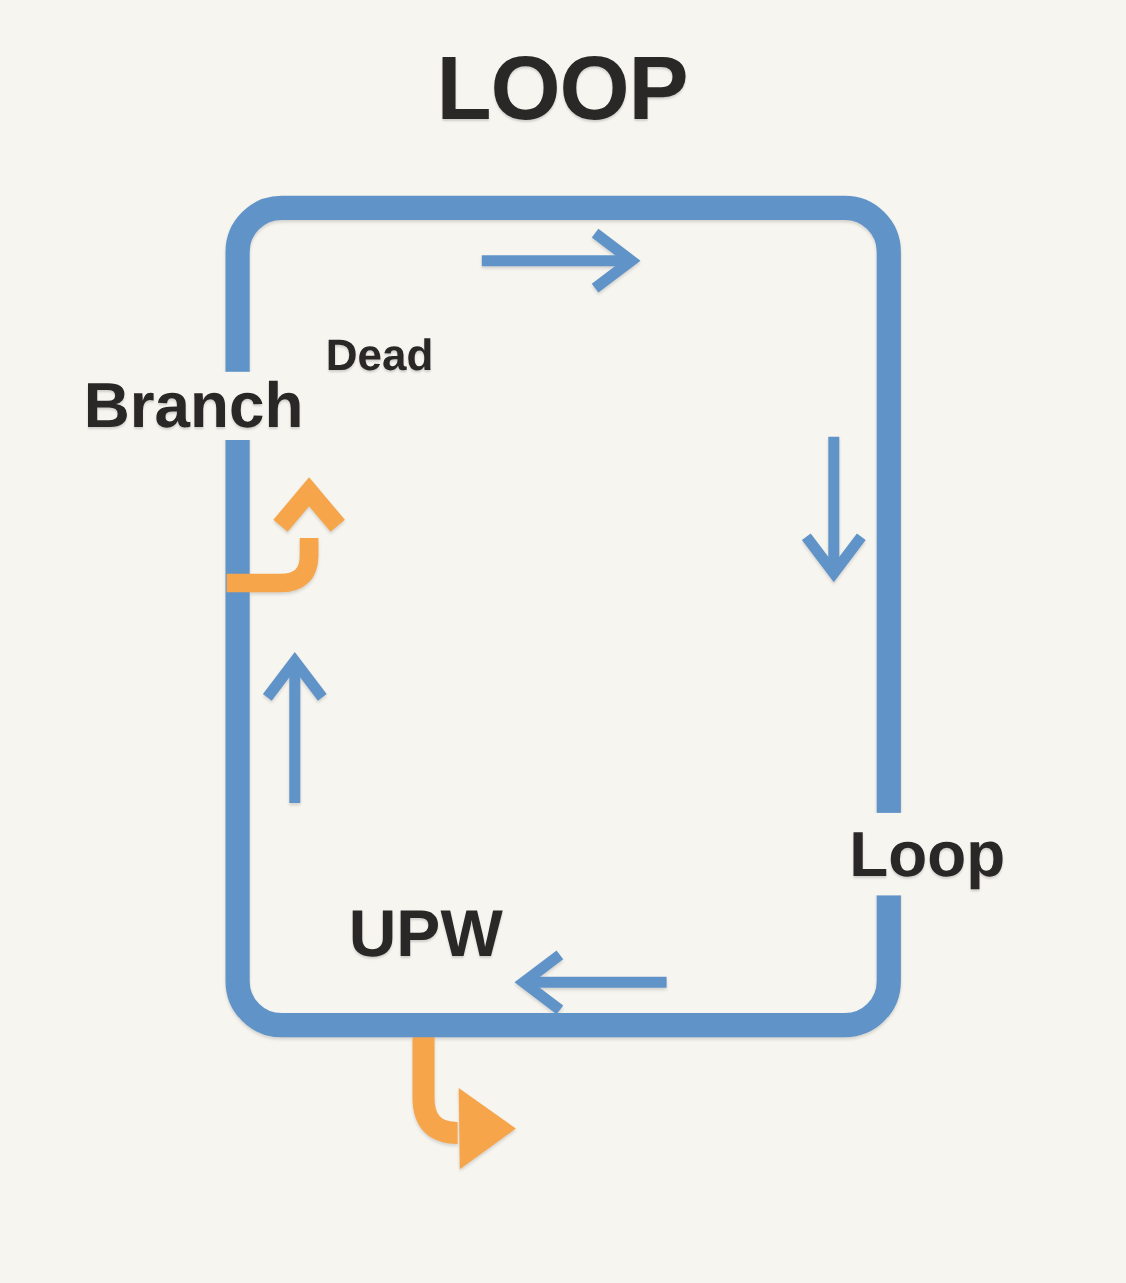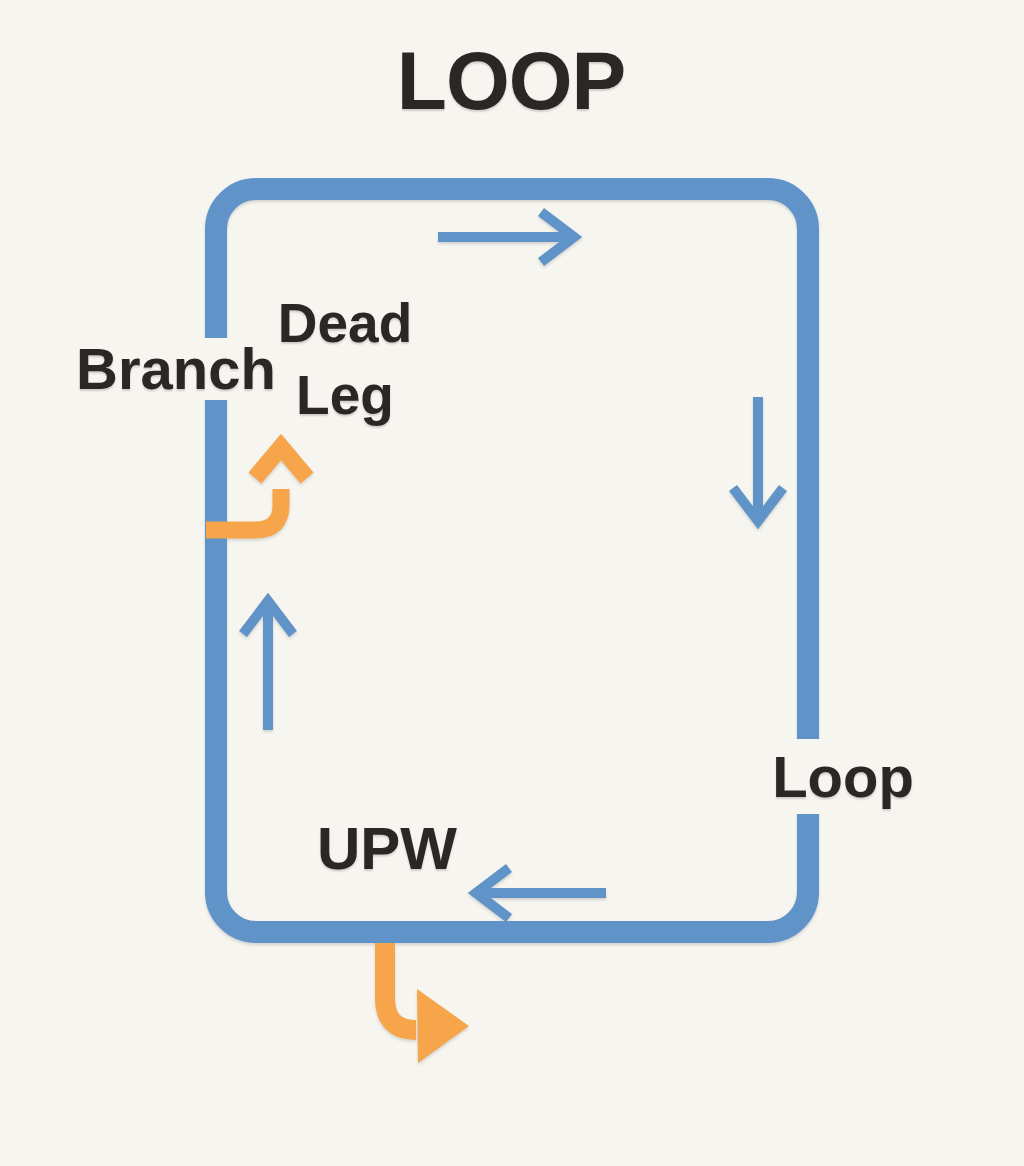--- a/index.html
+++ b/index.html
@@ -22,21 +22,21 @@
   .head-orange{fill:var(--orange);stroke:none;}
   .label{
     position:absolute;font-weight:bold;color:var(--ink);
     background:var(--bg);text-align:center;white-space:nowrap;
     transform:translateX(-50%);
     text-shadow:0 2px 2px rgba(0,0,0,.16);
     padding:0 4px;
   }
   .label .line{display:block;}
   .title{left:511px;top:40px;font-size:82px;line-height:82px;letter-spacing:-1px;}
-  .dead-leg{left:345px;top:287px;font-size:55px;line-height:72px;}
+  .dead-leg{left:345px;top:287px;font-size:40px;line-height:72px;}
   .branch{left:176px;top:338px;font-size:58px;line-height:62px;}
   .loop-return{left:843px;top:739px;font-size:58px;line-height:75px;}
   .upw{left:343px;top:812px;font-size:60px;line-height:74px;margin-left:44px;}
   .slope{left:642px;top:970px;font-size:58px;line-height:67px;}
 </style>
 </head>
 <body>
 
 <div class="stage">
 
@@ -69,21 +69,20 @@
     <g>
       <path class="arrow-blue" d="M268 607 L268 730"></path>
       <path class="arrow-blue" d="M243 634 L268 601 L293 634"></path>
     </g>
   </svg>
 
   <div class="label title">LOOP</div>
 
   <div class="label dead-leg">
     <span class="line">Dead</span>
-    <span class="line">Leg</span>
   </div>
 
   <div class="label branch">Branch</div>
 
   <div class="label loop-return">
     <span class="line">Loop</span>
   </div>
 
   <div class="label upw">UPW</div>
 

